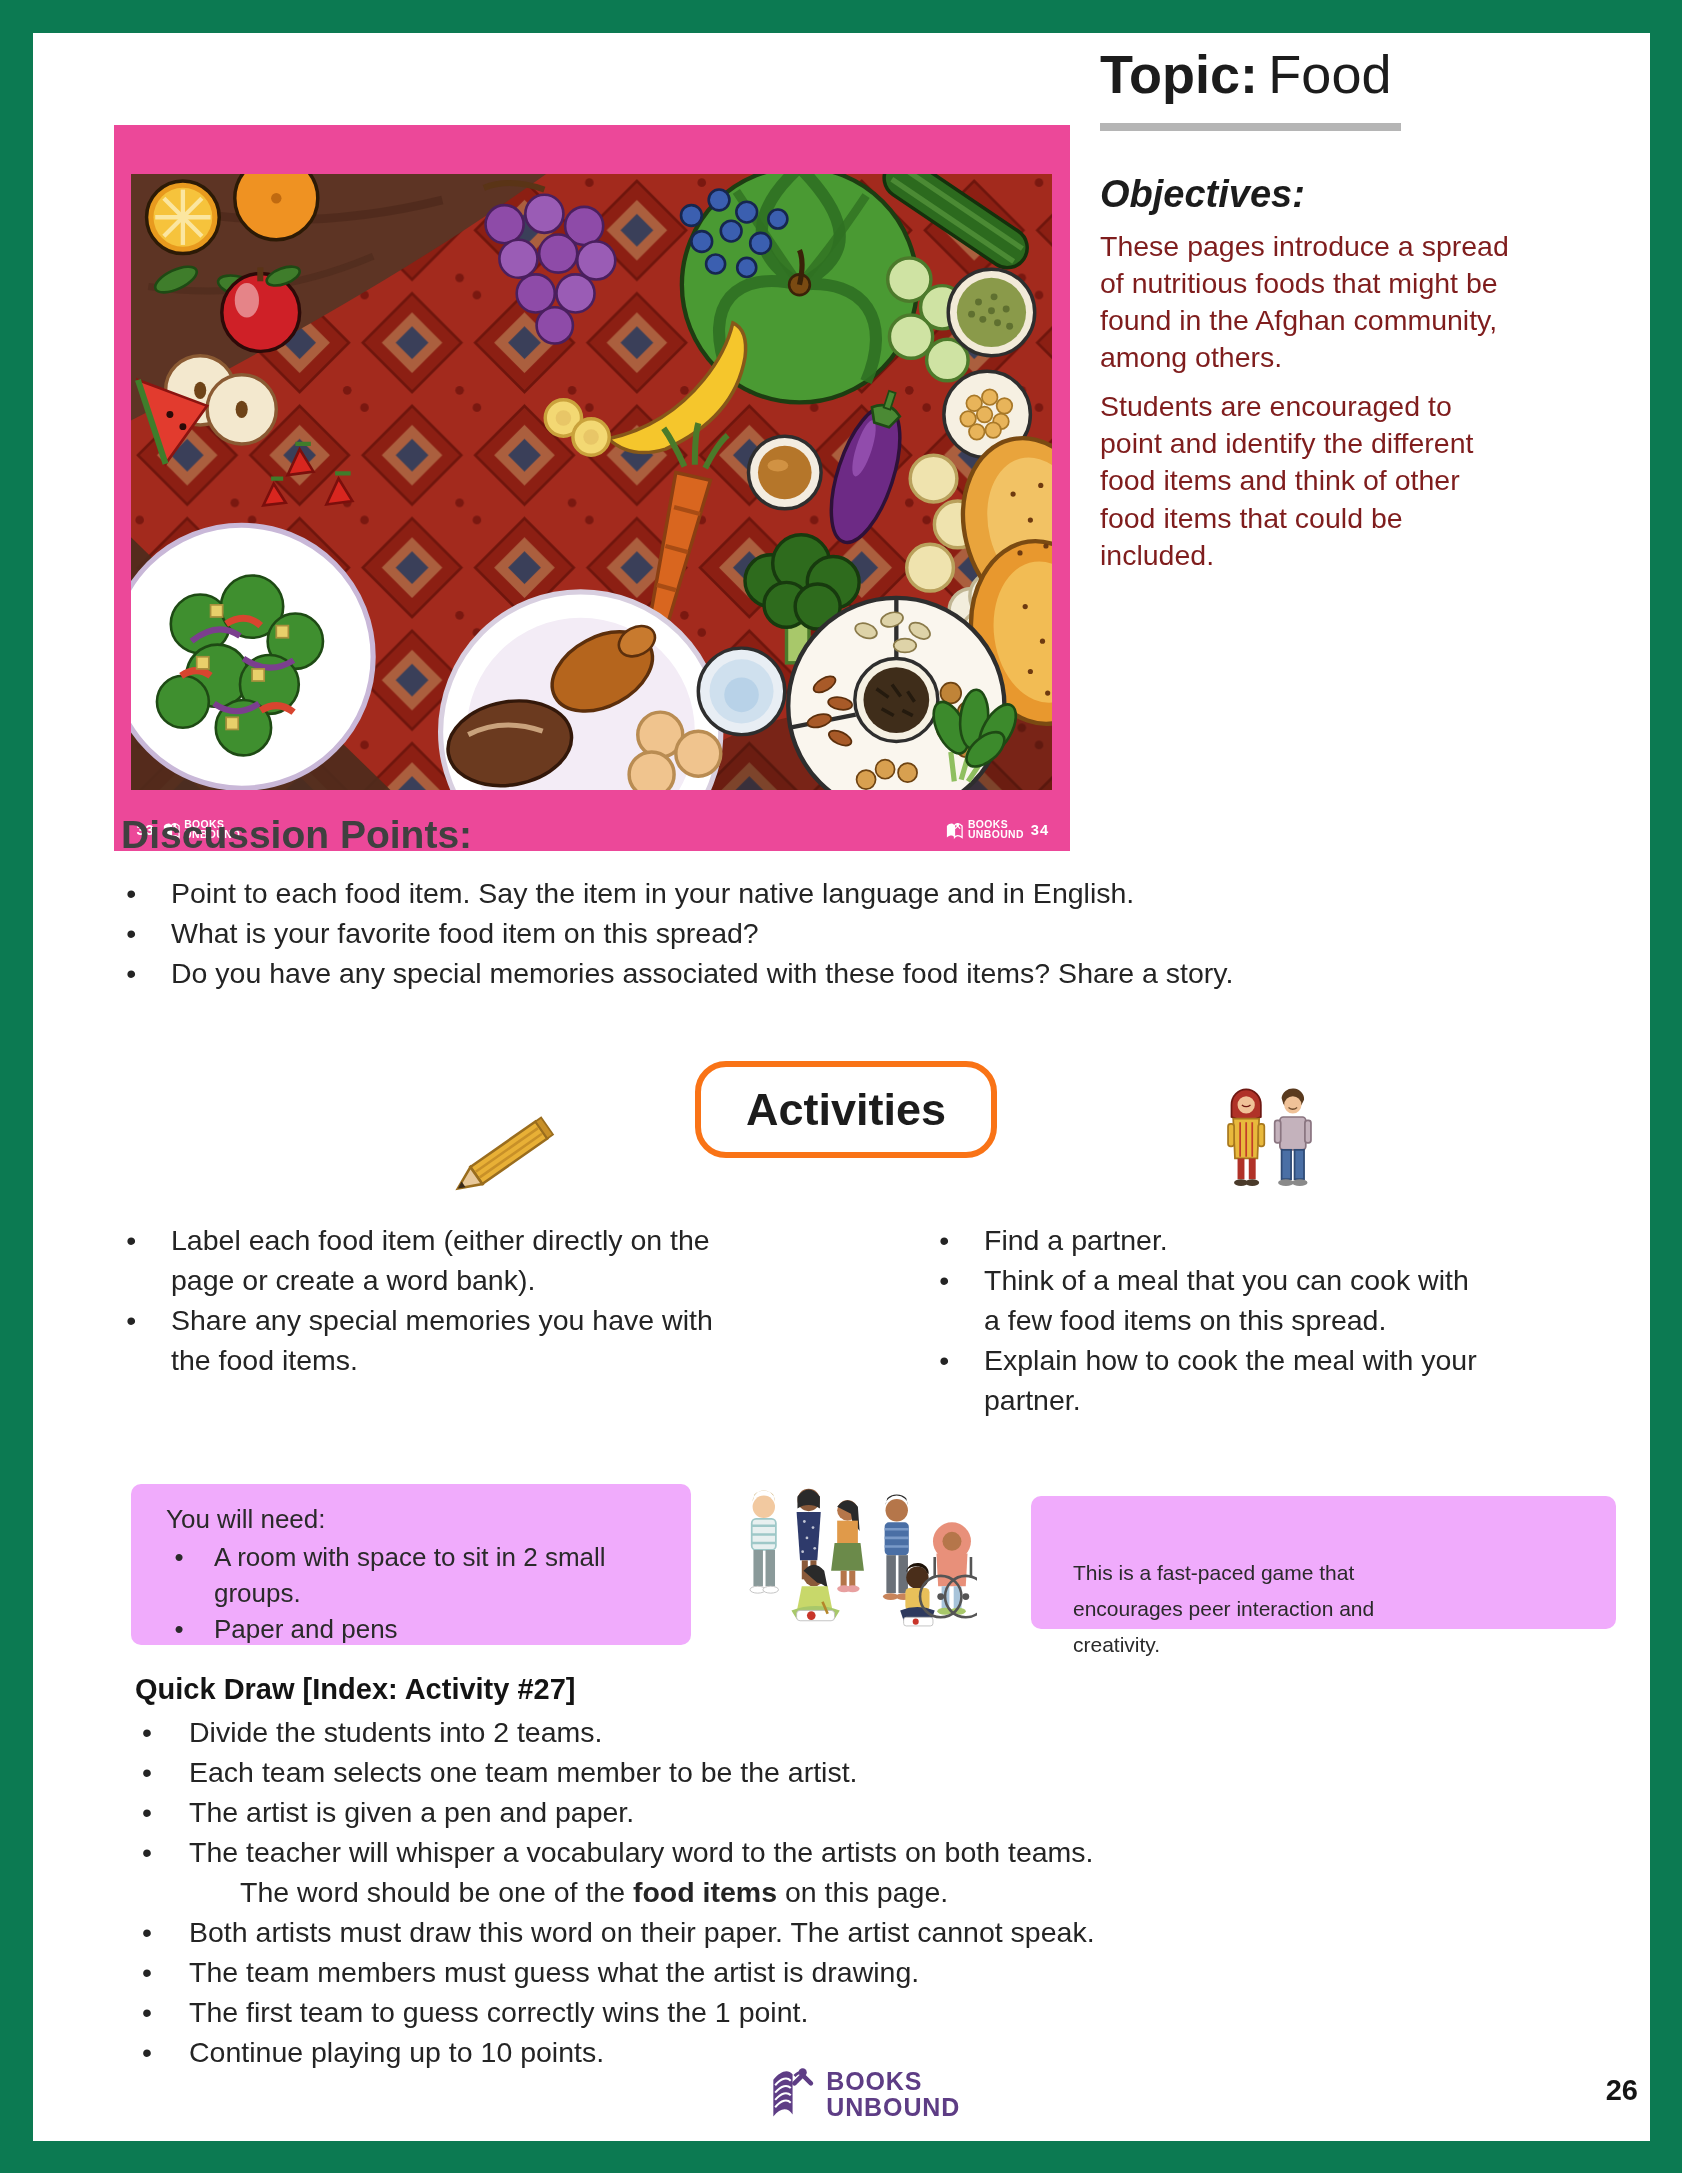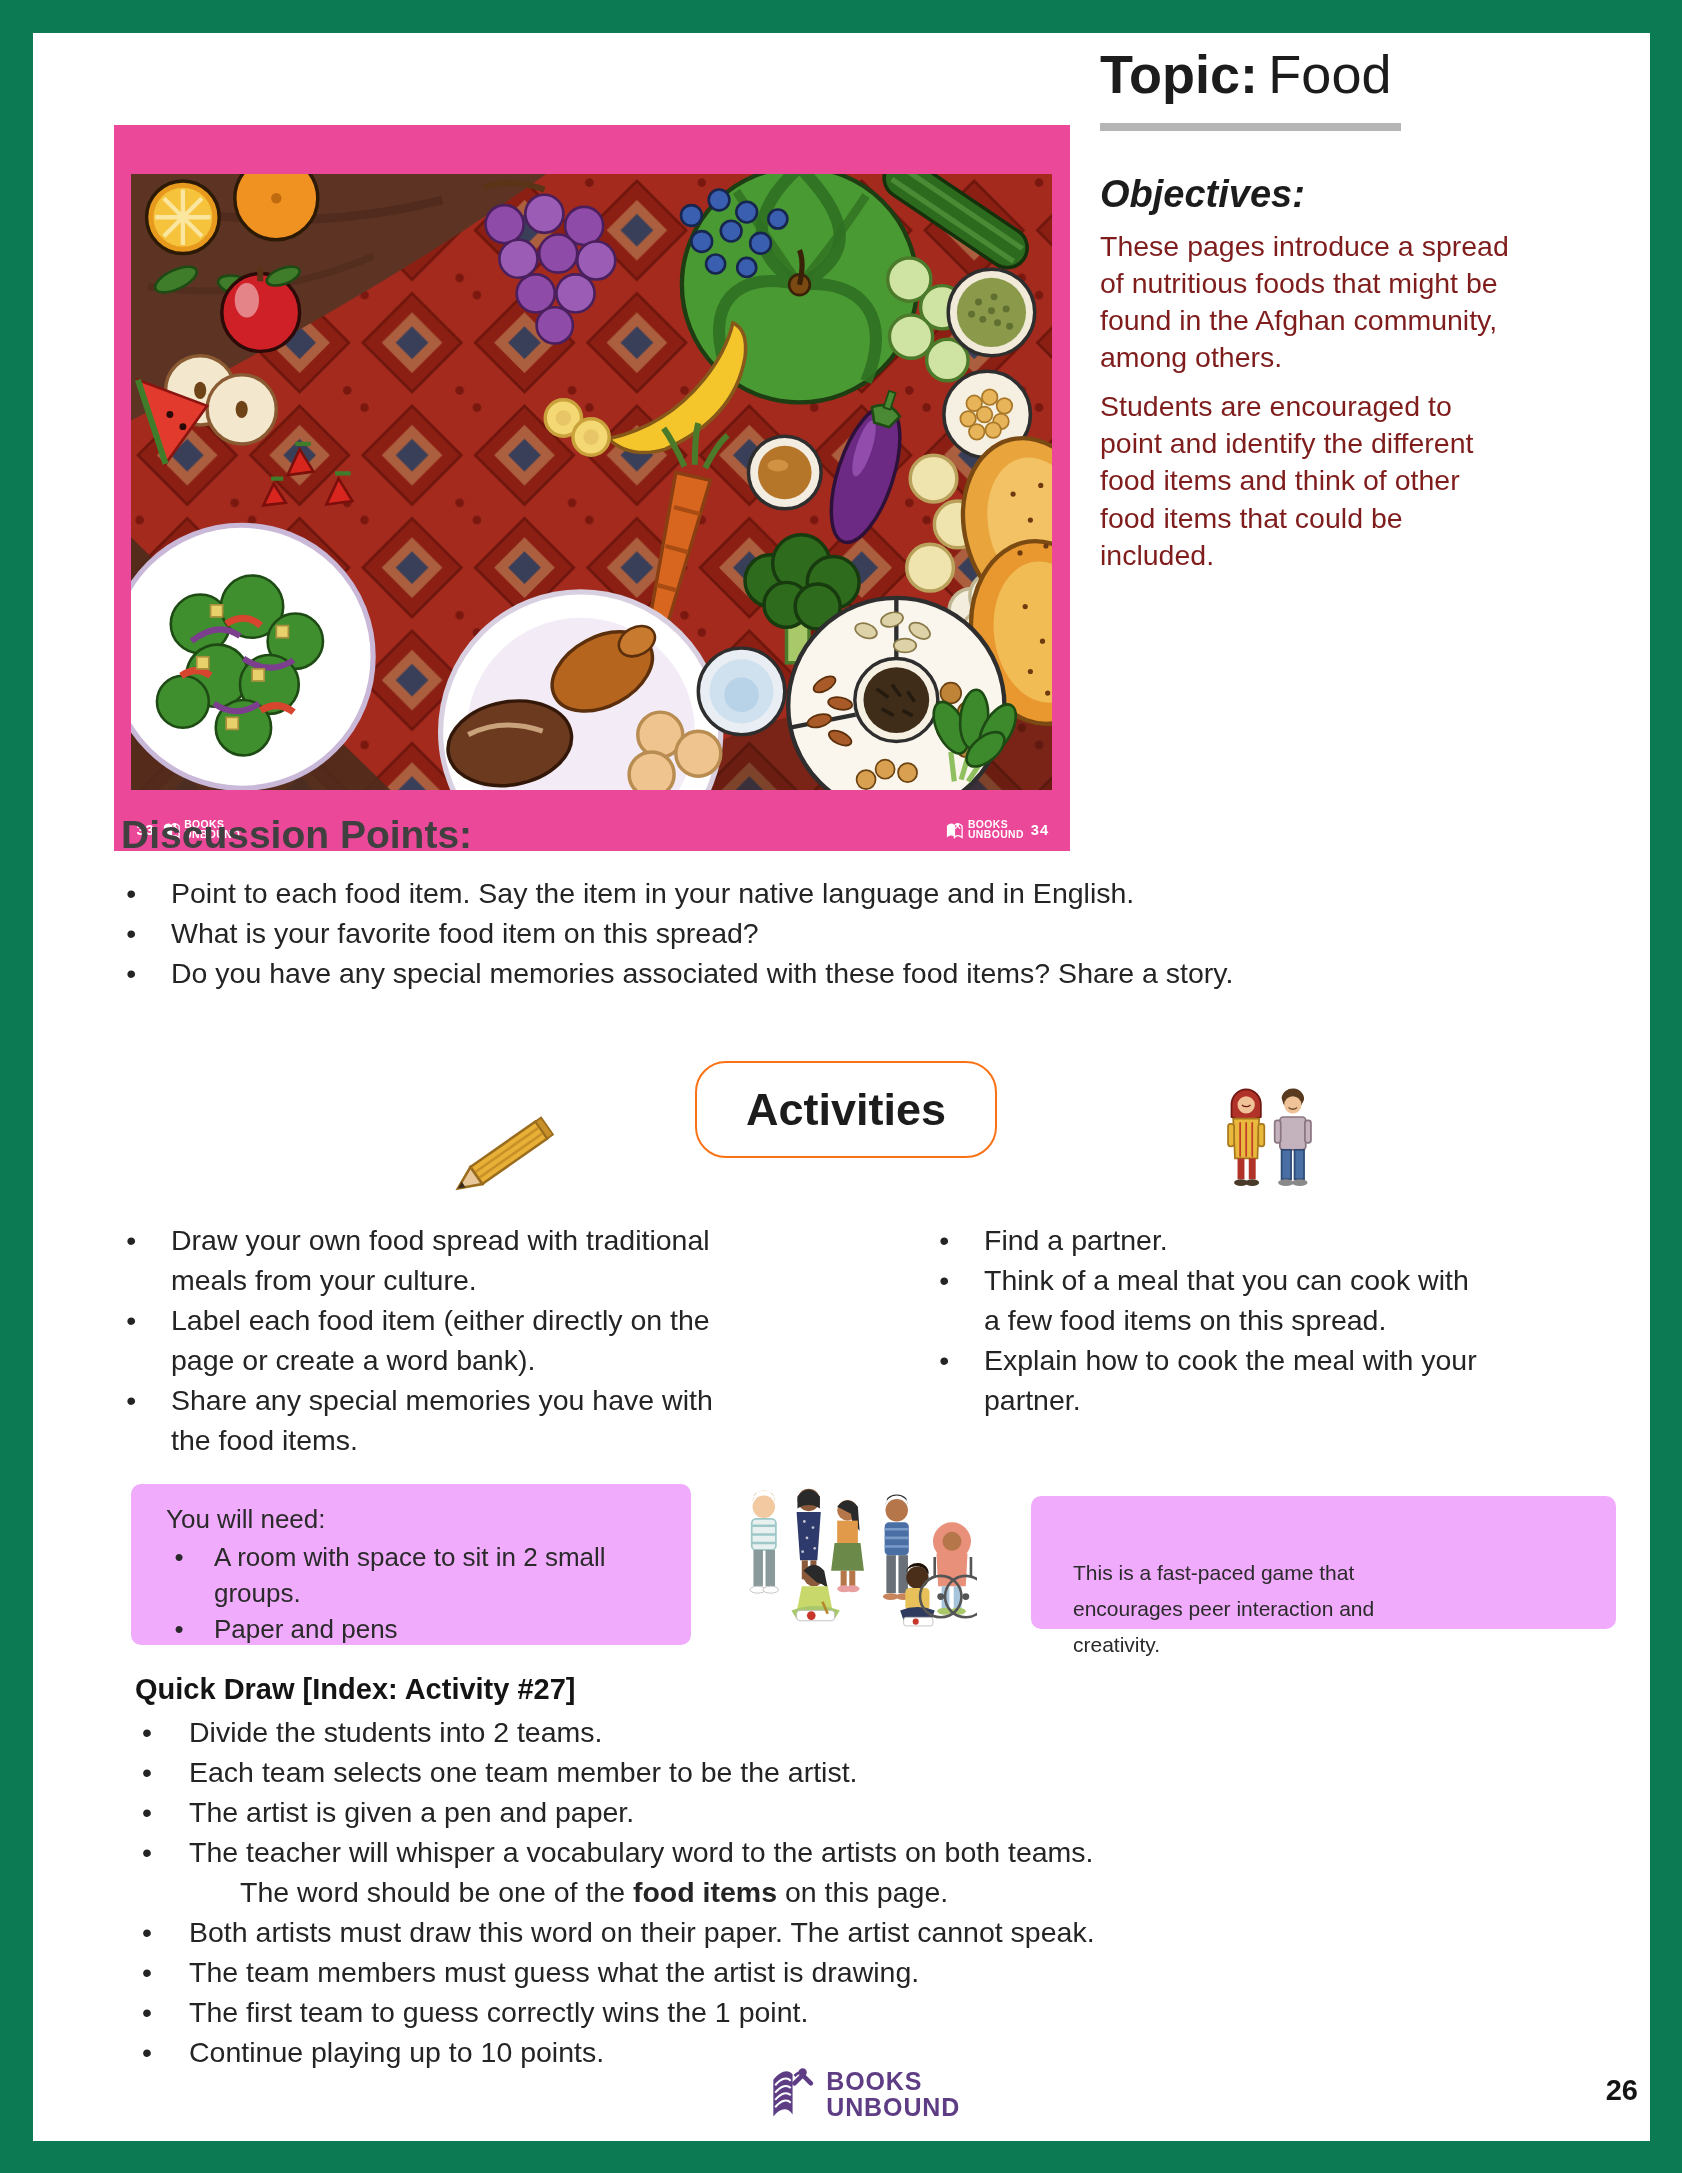--- a/index.html
+++ b/index.html
@@ -59,21 +59,21 @@
   }
   ul.blist li::before{
     content:"\2022";
     position:absolute;left:5.2px;top:0;
     font-size:28.5px;line-height:40px;
   }
   
   .act-badge{
     left:695px;top:1061px;width:302px;height:97px;
     background:#ffffff;
-    border:2px solid #f97316;border-radius:31px;
+    border:6px solid #f97316;border-radius:31px;
     box-sizing:border-box;
     display:flex;align-items:center;justify-content:center;
     font-size:45px;font-weight:700;color:#1c1c1c;
   }
   .pencil-art{left:437px;top:1109px;width:130px;height:95px;}
   .kids-pair{left:1221px;top:1079px;width:97px;height:114px;}
   .pencil-art svg,.kids-pair svg{width:100%;height:100%;display:block;}
   
   .act-left{left:121px;top:1204px;width:735px;}
   .act-right{left:934px;top:1204px;width:670px;}
@@ -510,22 +510,20 @@
       <rect x="70" y="82" width="11" height="34" fill="#4a6fa5" stroke="#2e4a74" stroke-width="2"></rect>
       <rect x="85" y="82" width="11" height="34" fill="#4a6fa5" stroke="#2e4a74" stroke-width="2"></rect>
       <ellipse cx="75" cy="120" rx="9" ry="4" fill="#8a8a8a"></ellipse>
       <ellipse cx="91" cy="120" rx="9" ry="4" fill="#8a8a8a"></ellipse>
     </g>
   </svg>
 </div>
 
 <div class="abs act-left">
   <ul class="blist">
-    <li><span>Draw your own food spread with traditional
-meals from your culture.</span></li>
     <li><span>Label each food item (either directly on the
 page or create a word bank).</span></li>
     <li><span>Share any special memories you have with
 the food items.</span></li>
   </ul>
 </div>
 <div class="abs act-right">
   <ul class="blist">
     <li><span>Find a partner.</span></li>
     <li><span>Think of a meal that you can cook with

